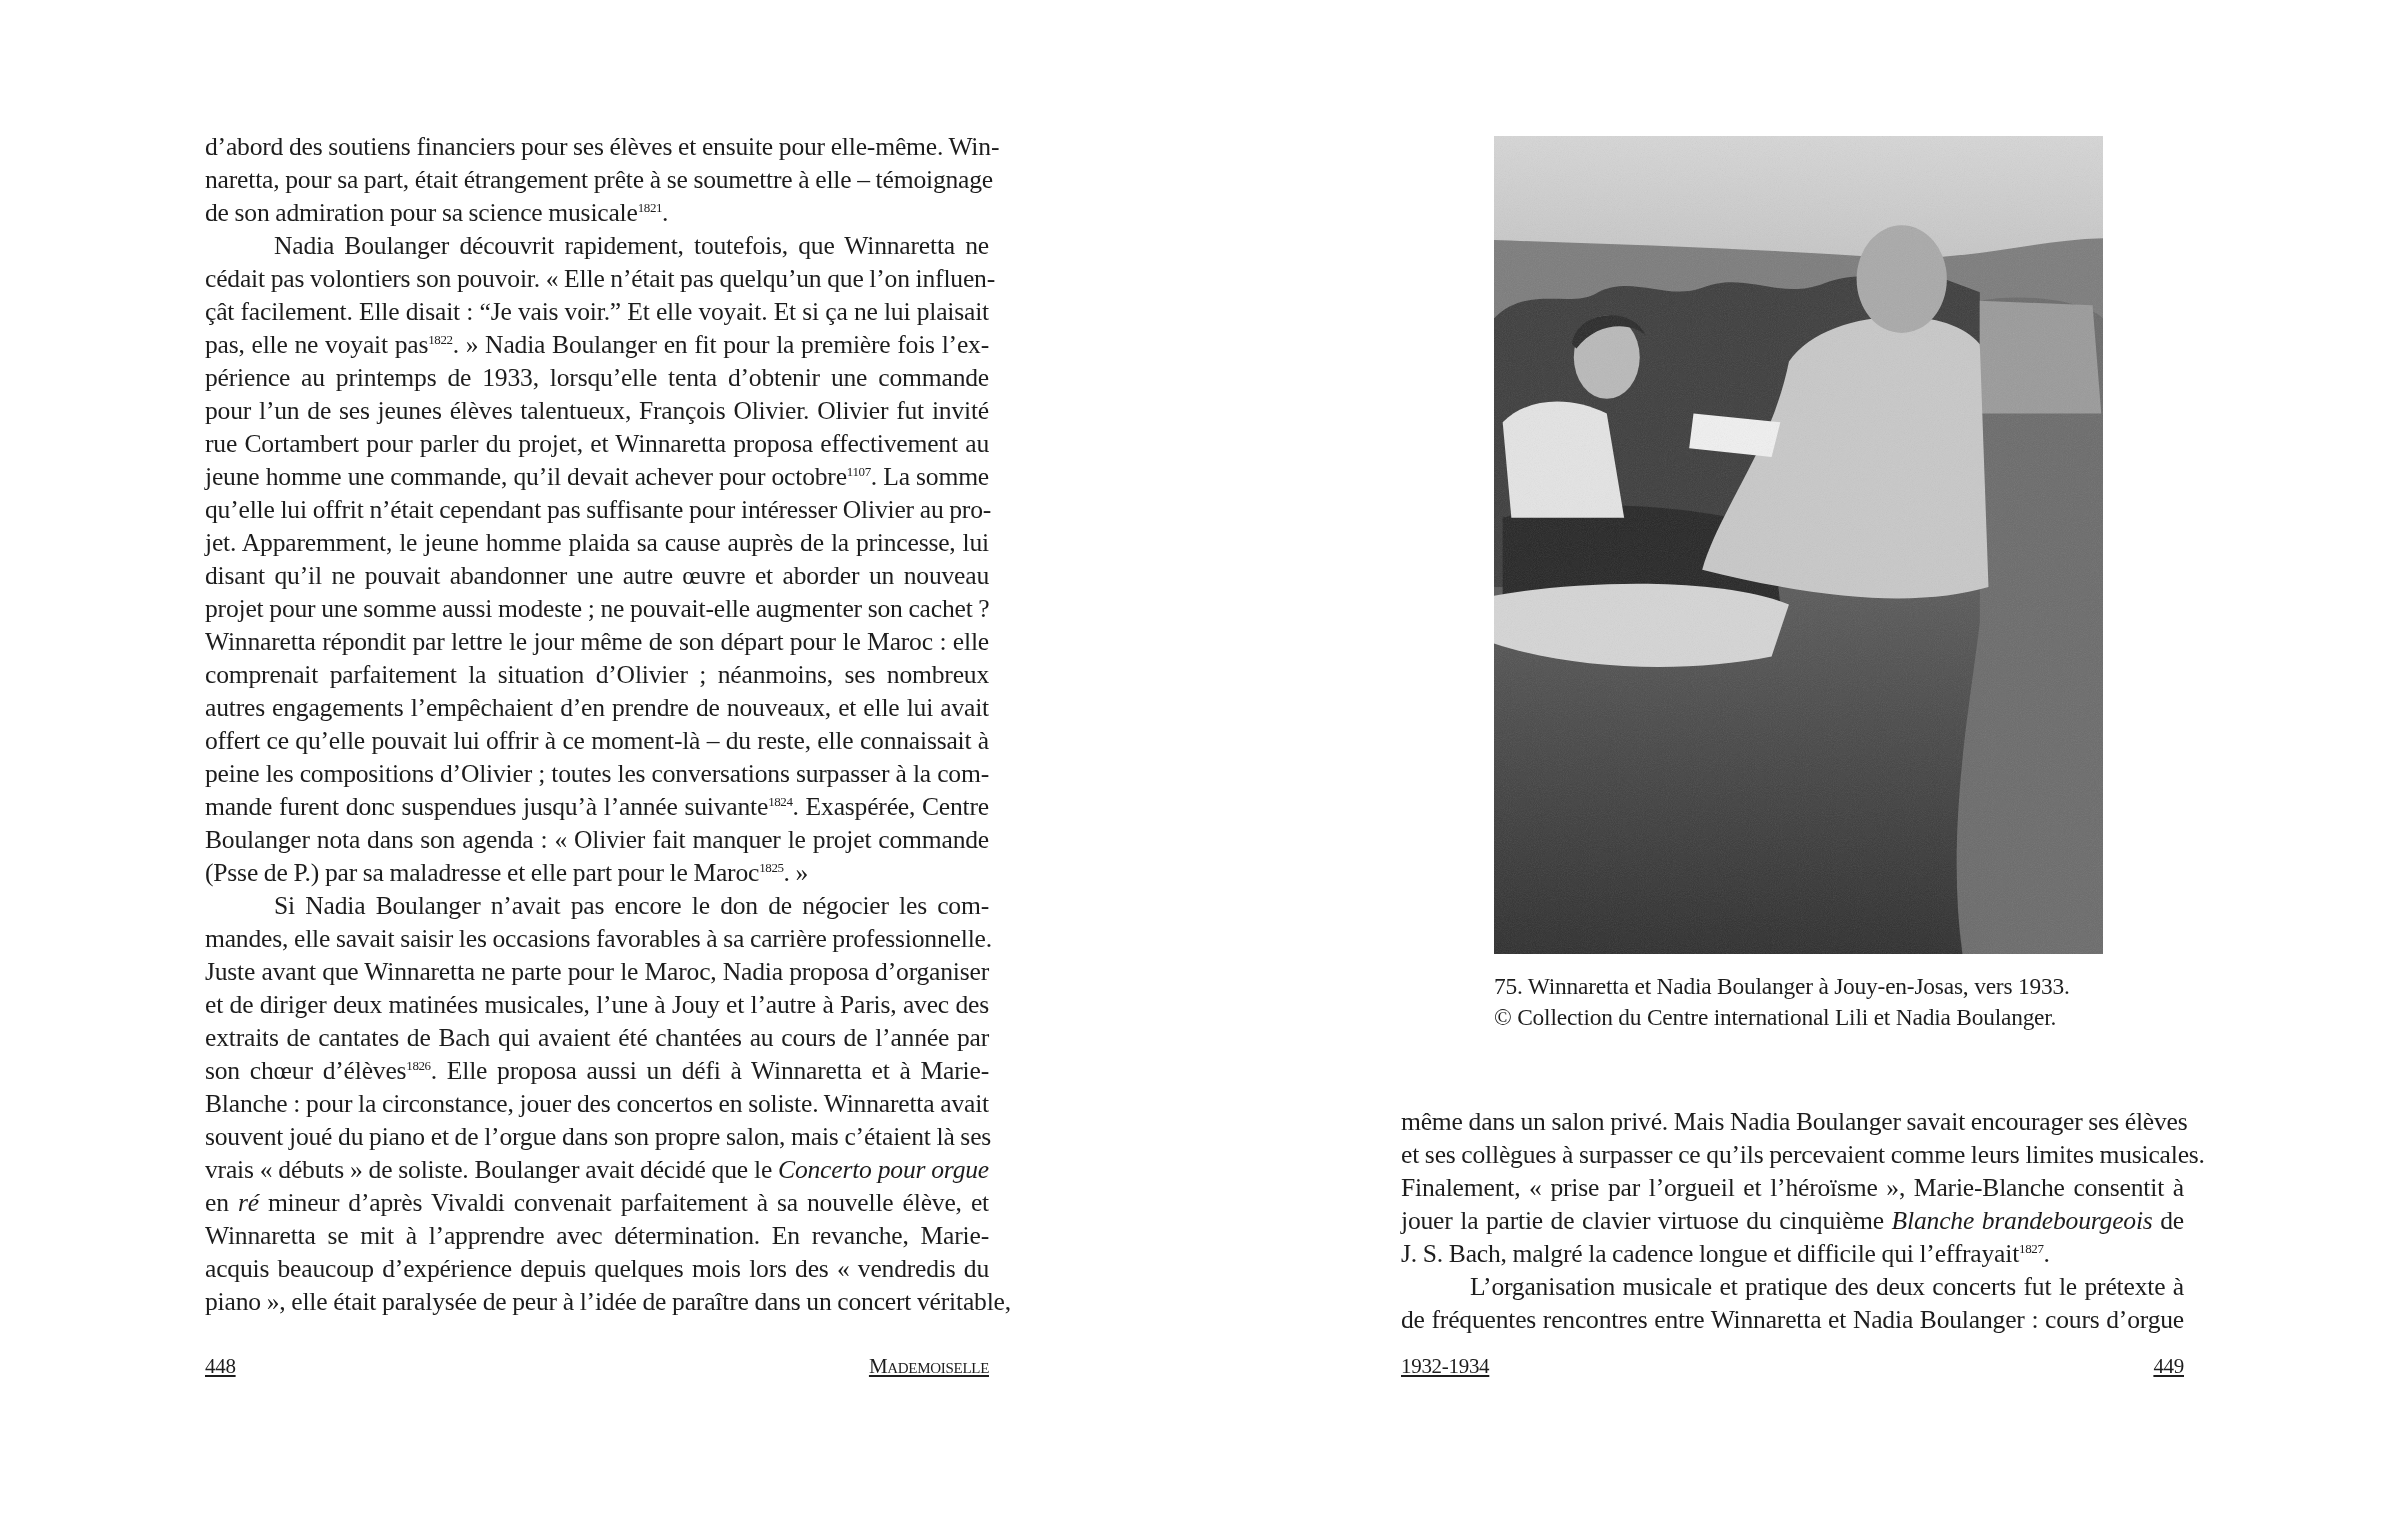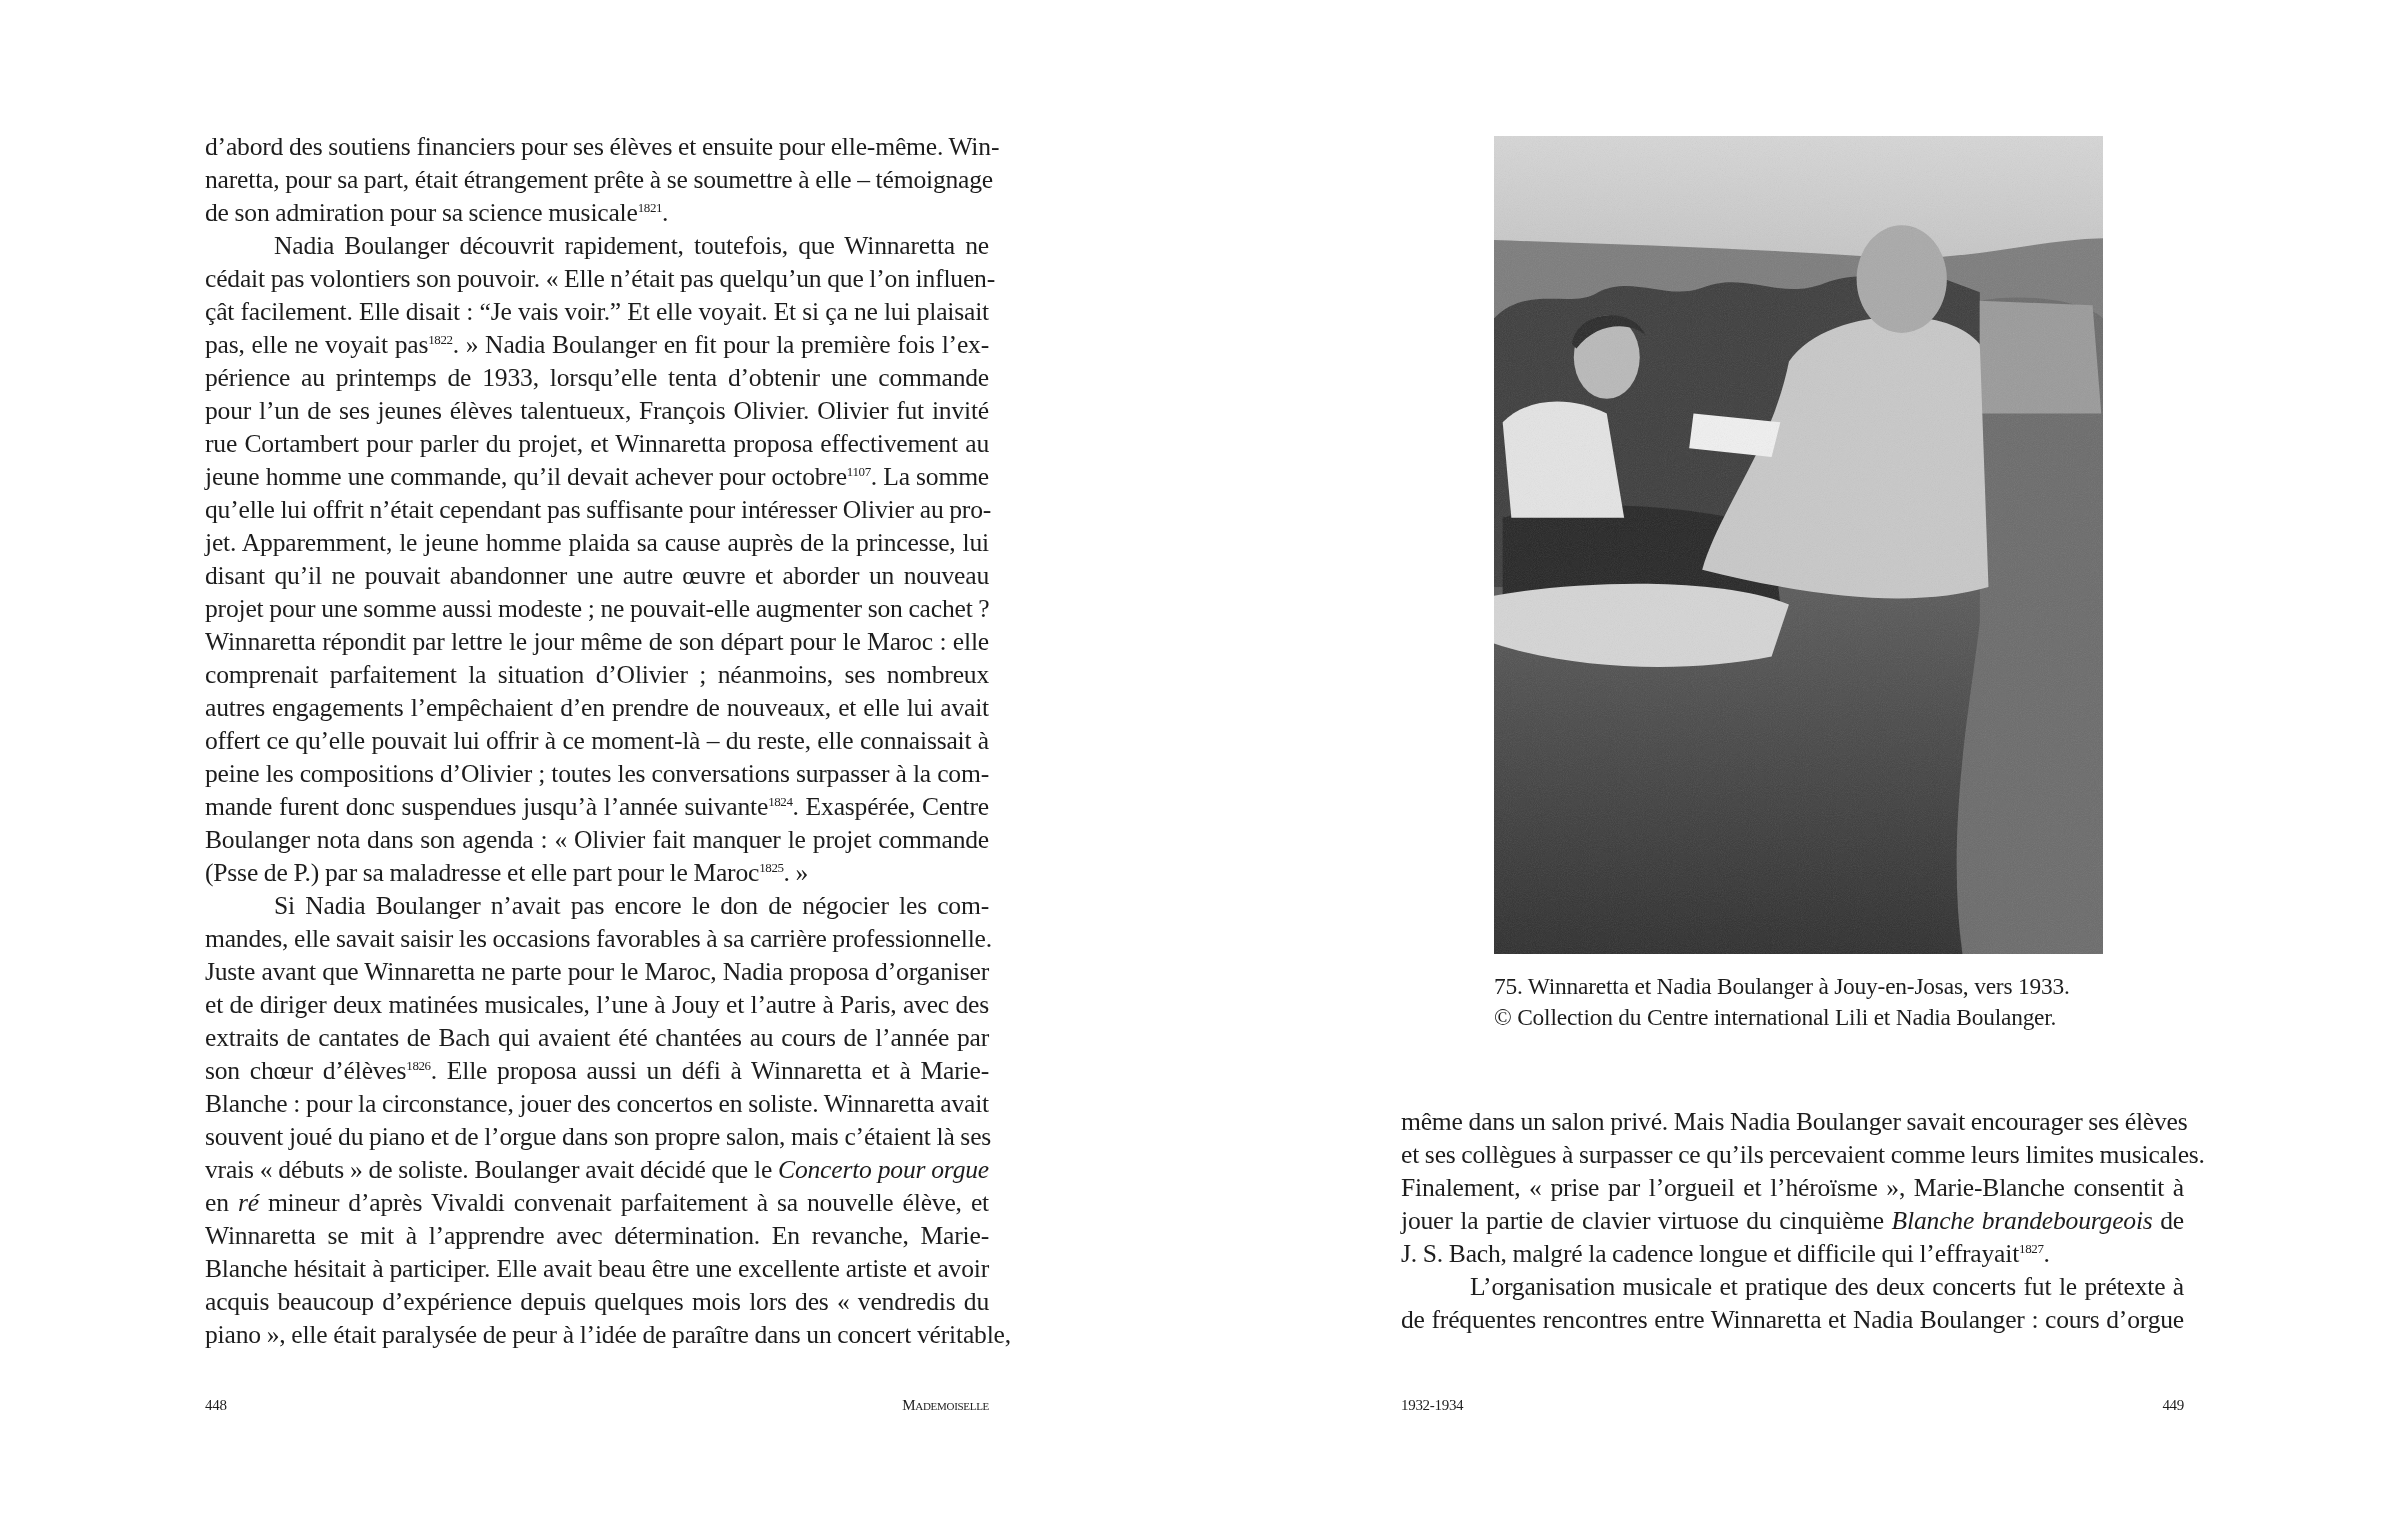--- a/index.html
+++ b/index.html
@@ -24,22 +24,23 @@
   .left .textblock { left: 205px; top: 130px; width: 784px; }
   .right .textblock { left: 206px; top: 1105px; width: 783px; }
 
   .textblock p { margin: 0; }
   .line { display: block; text-align: justify; text-align-last: justify; height: 33px; white-space: nowrap; overflow: visible; }
   .line.last { text-align-last: left; }
   sup { font-size: 13px; line-height: 0; vertical-align: 9.5px; letter-spacing: -0.4px; }
   em { font-style: italic; }
 
   .footer {
-    position: absolute; top: 1391px; font-size: 15px; line-height: 28px;
+    position: absolute; top: 1352px; font-size: 21px; line-height: 28px;
     letter-spacing: -0.3px;
+    text-decoration: underline;
   }
   .left .footer.folio { left: 205px; }
   .left .footer.runhead { left: 205px; width: 784px; text-align: right; font-variant: small-caps; }
   .right .footer.runhead { left: 206px; }
   .right .footer.folio { left: 206px; width: 783px; text-align: right; }
 
   .photo {
     position: absolute; left: 299px; top: 136px; width: 609px; height: 818px;
     background: #c9c9c9; overflow: hidden;
   }
@@ -88,21 +89,20 @@
         <span class="line"><span>mandes, elle savait saisir les occasions favorables à sa carrière professionnelle.</span></span>
         <span class="line"><span>Juste avant que Winnaretta ne parte pour le Maroc, Nadia proposa d’organiser</span></span>
         <span class="line"><span>et de diriger deux matinées musicales, l’une à Jouy et l’autre à Paris, avec des</span></span>
         <span class="line"><span>extraits de cantates de Bach qui avaient été chantées au cours de l’année par</span></span>
         <span class="line"><span>son chœur d’élèves</span><sup>1826</sup><span>. Elle proposa aussi un défi à Winnaretta et à Marie-</span></span>
         <span class="line"><span>Blanche : pour la circonstance, jouer des concertos en soliste. Winnaretta avait</span></span>
         <span class="line"><span>souvent joué du piano et de l’orgue dans son propre salon, mais c’étaient là ses</span></span>
         <span class="line"><span>vrais « débuts » de soliste. Boulanger avait décidé que le </span><em>Concerto pour orgue</em><span></span></span>
         <span class="line"><span>en </span><em>ré</em><span> mineur d’après Vivaldi convenait parfaitement à sa nouvelle élève, et</span></span>
         <span class="line"><span>Winnaretta se mit à l’apprendre avec détermination. En revanche, Marie-</span></span>
-        <span class="line"><span>Blanche hésitait à participer. Elle avait beau être une excellente artiste et avoir</span></span>
         <span class="line"><span>acquis beaucoup d’expérience depuis quelques mois lors des « vendredis du</span></span>
         <span class="line"><span>piano », elle était paralysée de peur à l’idée de paraître dans un concert véritable,</span></span>
       </p>
     </div>
   <div class="footer folio">448</div>
   <div class="footer runhead">Mademoiselle</div>
 </div>
 
 <div class="page right">
   <div class="photo" title="black-and-white photograph: two women outdoors on a lawn, one seated on the grass, one seated on an upholstered chair holding a book, hills behind">

